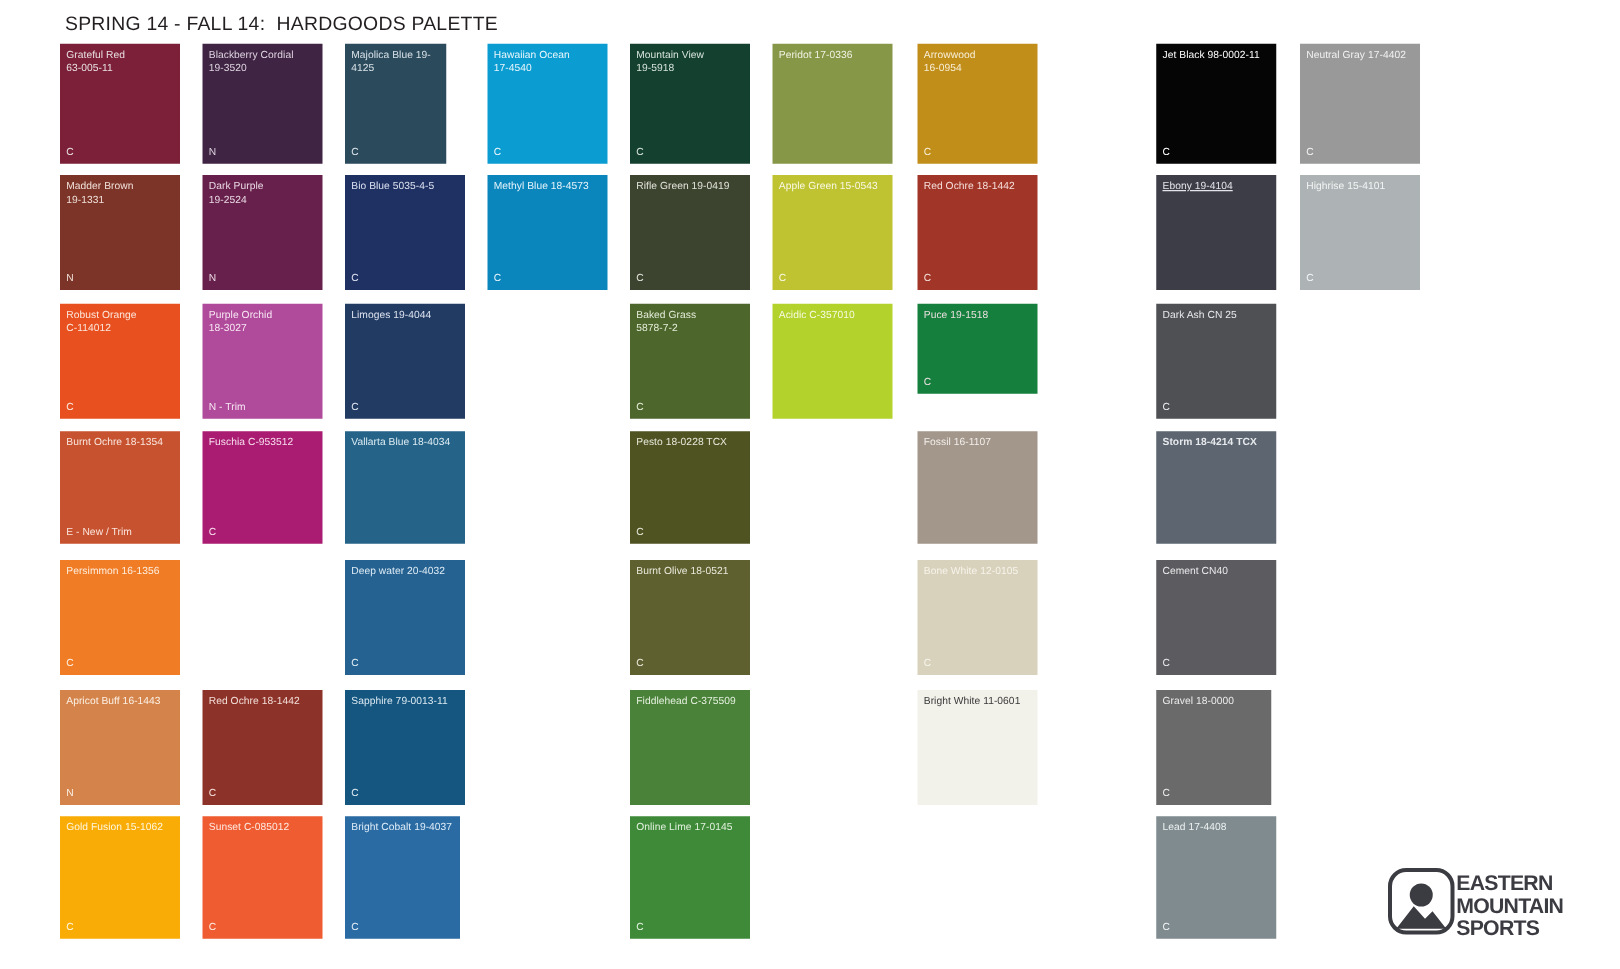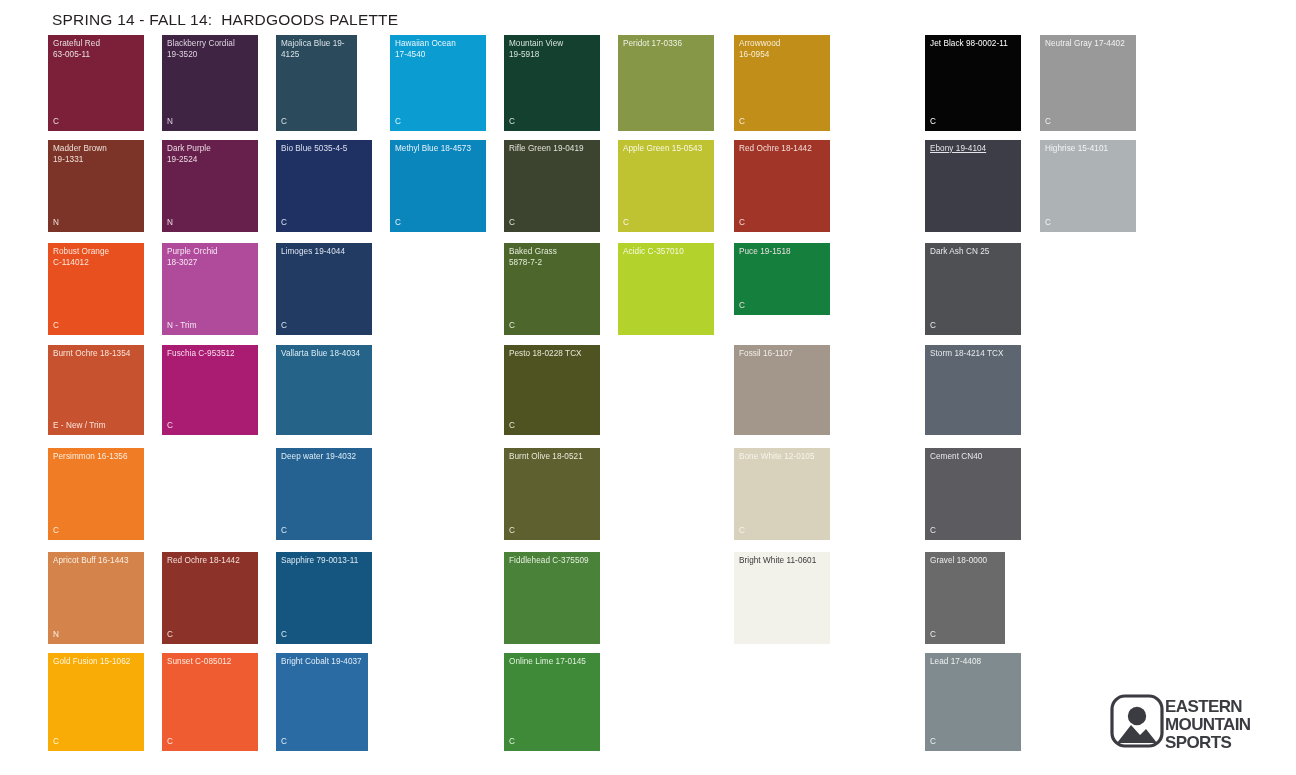--- a/index.html
+++ b/index.html
@@ -188,31 +188,31 @@
       <div class="swatch" style="left: 228px; top: 0px; width: 96px; height: 90px; background: rgb(37, 100, 136);">
         <div class="swatch-label" style="color: rgb(220, 235, 243);">Vallarta Blue 18-4034</div>
       </div>
       <div class="swatch" style="left: 456px; top: 0px; width: 96px; height: 90px; background: rgb(79, 83, 34);">
         <div class="swatch-label" style="color: rgb(231, 232, 216);">Pesto 18-0228 TCX</div>
         <div class="swatch-code" style="color: rgb(231, 232, 216);">C</div>
       </div>
       <div class="swatch" style="left: 686px; top: 0px; width: 96px; height: 90px; background: rgb(163, 150, 138);">
         <div class="swatch-label" style="color: rgb(243, 239, 235);">Fossil 16-1107</div>
       </div>
-      <div class="swatch" style="left: 877px; top: 0px; width: 96px; height: 90px; background: rgb(92, 101, 112);">
+      <div class="swatch" style="left: 877px; top: 0px; width: 96px; height: 90px; background: rgb(92, 101, 112); font-weight: bold;">
         <div class="swatch-label" style="color: rgb(231, 234, 237);">Storm  18-4214 TCX</div>
       </div>
     </div>
     <div class="swatch-row" style="top: 413px; height: 92px;">
       <div class="swatch" style="left: 0px; top: 0px; width: 96px; height: 92px; background: rgb(240, 124, 38);">
         <div class="swatch-label" style="color: rgb(253, 237, 221);">Persimmon 16-1356</div>
         <div class="swatch-code" style="color: rgb(253, 237, 221);">C</div>
       </div>
       <div class="swatch" style="left: 228px; top: 0px; width: 96px; height: 92px; background: rgb(38, 98, 145);">
-        <div class="swatch-label" style="color: rgb(220, 235, 245);">Deep water 19-4032</div>
+        <div class="swatch-label" style="color: rgb(220, 235, 245);">Deep water 20-4032</div>
         <div class="swatch-code" style="color: rgb(220, 235, 245);">C</div>
       </div>
       <div class="swatch" style="left: 456px; top: 0px; width: 96px; height: 92px; background: rgb(94, 96, 48);">
         <div class="swatch-label" style="color: rgb(233, 233, 218);">Burnt Olive 18-0521</div>
         <div class="swatch-code" style="color: rgb(233, 233, 218);">C</div>
       </div>
       <div class="swatch" style="left: 686px; top: 0px; width: 96px; height: 92px; background: rgb(216, 209, 187);">
         <div class="swatch-label" style="color: rgb(246, 244, 236);">Bone White 12-0105</div>
         <div class="swatch-code" style="color: rgb(246, 244, 236);">C</div>
       </div>
@@ -233,21 +233,21 @@
       <div class="swatch" style="left: 228px; top: 0px; width: 96px; height: 92px; background: rgb(20, 86, 127);">
         <div class="swatch-label" style="color: rgb(219, 232, 241);">Sapphire 79-0013-11</div>
         <div class="swatch-code" style="color: rgb(219, 232, 241);">C</div>
       </div>
       <div class="swatch" style="left: 456px; top: 0px; width: 96px; height: 92px; background: rgb(74, 130, 57);">
         <div class="swatch-label" style="color: rgb(228, 240, 222);">Fiddlehead C-375509</div>
       </div>
       <div class="swatch" style="left: 686px; top: 0px; width: 96px; height: 92px; background: rgb(242, 241, 234);">
         <div class="swatch-label" style="color: rgb(58, 58, 58);">Bright White 11-0601</div>
       </div>
-      <div class="swatch" style="left: 877px; top: 0px; width: 80px; height: 92px; background: rgb(106, 106, 106);">
+      <div class="swatch" style="left: 877px; top: 0px; width: 92px; height: 92px; background: rgb(106, 106, 106);">
         <div class="swatch-label" style="color: rgb(236, 236, 236);">Gravel 18-0000</div>
         <div class="swatch-code" style="color: rgb(236, 236, 236);">C</div>
       </div>
     </div>
     <div class="swatch-row" style="top: 618px; height: 98px;">
       <div class="swatch" style="left: 0px; top: 0px; width: 96px; height: 98px; background: rgb(249, 172, 6);">
         <div class="swatch-label" style="color: rgb(255, 246, 222);">Gold Fusion 15-1062</div>
         <div class="swatch-code" style="color: rgb(255, 246, 222);">C</div>
       </div>
       <div class="swatch" style="left: 114px; top: 0px; width: 96px; height: 98px; background: rgb(239, 92, 49);">

